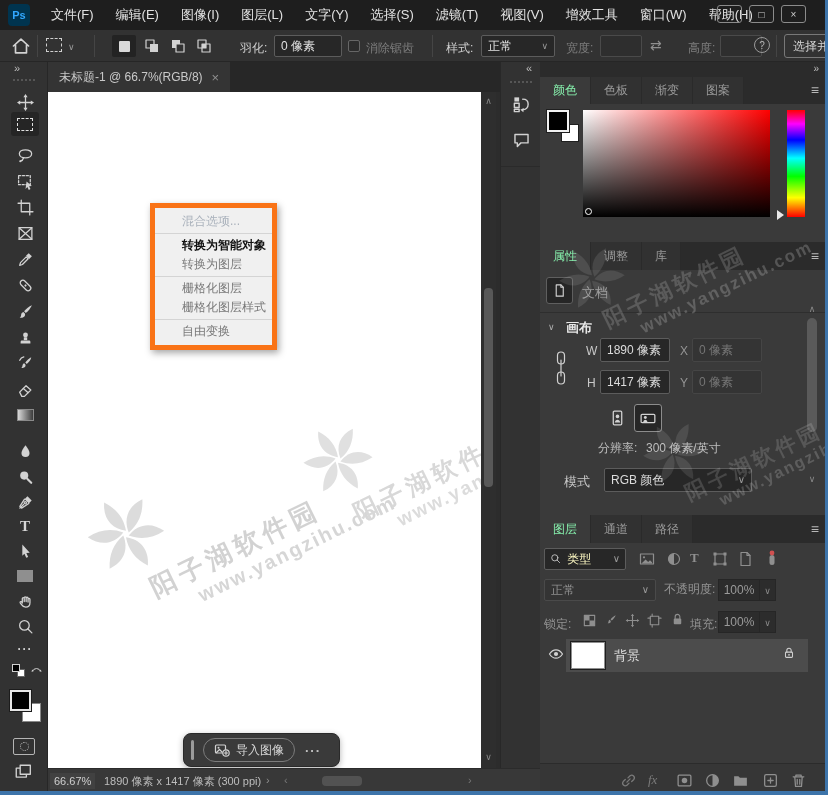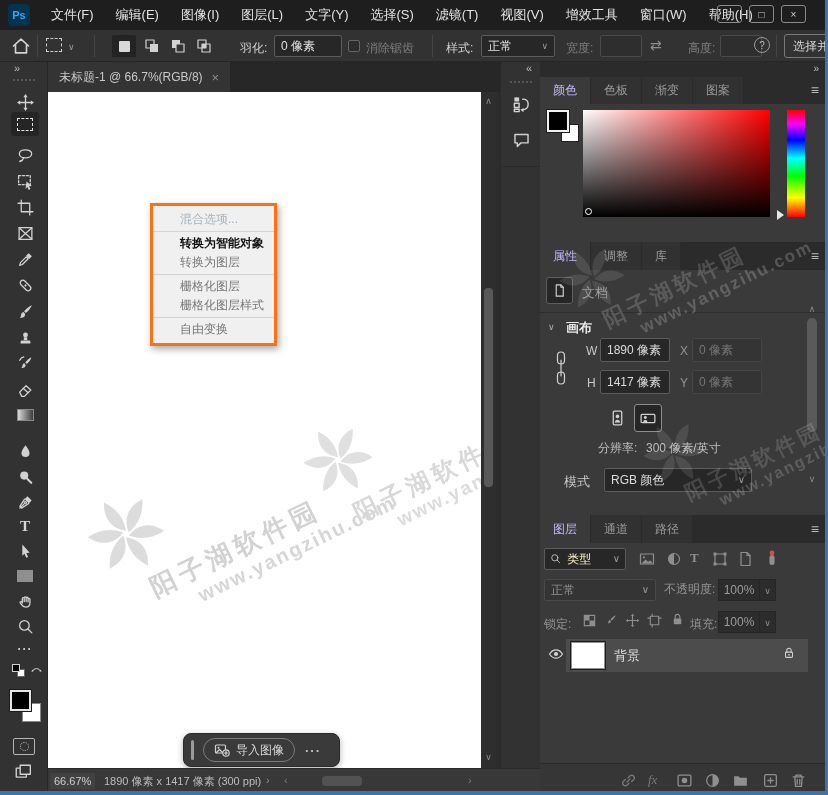--- a/index.html
+++ b/index.html
@@ -40,42 +40,42 @@
 .docwin{position:absolute;left:48px;top:62px;width:452px;height:706px;background:#2c2c2c}
 .tabbar{position:absolute;left:0;top:0;width:452px;height:30px;background:#272727}
 .doc-tab{position:absolute;left:0;top:0;height:30px;background:#343434;color:#c9c9c9;font-size:12px;display:flex;align-items:center;gap:9px;padding:0 11px;white-space:nowrap}
 .doc-tab .tclose{color:#8f8f8f;font-size:13px}
 .canvas{position:absolute;left:0;top:30px;width:433px;height:676px;background:#ffffff;overflow:hidden}
 .vscroll{position:absolute;left:433px;top:30px;width:15px;height:676px;background:#2e2e2e}
 .vthumb{position:absolute;left:3px;top:196px;width:9px;height:199px;background:#585858;border-radius:4px}
 .scroll-arrow{color:#8a8a8a;font-size:9px;text-align:center;width:100%;position:absolute}
 
 
-.ctxmenu{position:absolute;left:102px;top:111px;width:127px;background:#f0f0f0;border:3px solid #f97316;box-shadow:2px 3px 7px rgba(0,0,0,.35);padding:2px 0;font-size:12px}
+.ctxmenu{position:absolute;left:102px;top:111px;width:127px;background:#f0f0f0;border:5px solid #f97316;box-shadow:2px 3px 7px rgba(0,0,0,.35);padding:2px 0;font-size:12px}
 .cgroup{padding:2px 0;border-bottom:1px solid #d4d4d4}
 .cgroup:last-child{border-bottom:none}
 .mi{height:19px;line-height:19px;padding-left:27px;color:#787878;white-space:nowrap}
 .mi.enabled{color:#121212;font-weight:bold}
 .mi.disabled{color:#a9b1bb}
 
 
 .taskbar{position:absolute;left:135px;top:641px;width:157px;height:34px;background:#3a3a3a;border:1px solid #2a2a2a;border-radius:8px;box-shadow:0 2px 6px rgba(0,0,0,.3);display:flex;align-items:center}
 .tb-handle{width:3px;height:20px;background:#9a9a9a;border-radius:2px;margin:0 9px 0 7px}
 .import-btn{height:24px;border:1px solid #7c7c7c;border-radius:12px;display:flex;align-items:center;gap:6px;padding:0 10px;color:#d8d8d8;font-size:12px;white-space:nowrap}
 .tb-more{color:#c0c0c0;font-size:13px;letter-spacing:1px;margin-left:10px;font-weight:bold}
 
 
 .strip{position:absolute;left:500px;top:62px;width:40px;height:730px;background:#323232;border-left:1px solid #282828}
 .strip-btn{position:absolute;left:8px;width:24px;height:24px;display:flex;align-items:center;justify-content:center}
 
 
 .panel{position:absolute;background:#3a3a3a}
 .ptabbar{position:absolute;left:0;top:0;right:0;height:28px;background:#2b2b2b;display:flex}
 .ptab{padding:0 13px;line-height:28px;font-size:12px;color:#9a9a9a;background:#313131;border-right:1px solid #2a2a2a;white-space:nowrap}
-.ptab.active{background:#3a3a3a;color:#c4b5fd}
+.ptab.active{background:#3a3a3a;color:#86efac}
 .phamb{position:absolute;right:9px;top:6px;color:#b8b8b8;font-size:14px}
 .field{position:absolute;background:#272727;border:1px solid #5c5c5c;border-radius:2px;color:#dcdcdc;font-size:12px;line-height:22px;padding:0 6px;height:24px;white-space:nowrap}
 .field.disabled{background:#343434;border-color:#454545;color:#757575}
 .ddchev{float:right;color:#9a9a9a;font-size:10px}
 .plabel{position:absolute;font-size:12px;color:#c9c9c9;white-space:nowrap}
 .plabel.dimtx{color:#949494}
 .valbox{position:absolute;height:22px;background:#2c2c2c;border:1px solid #262626;color:#9a9a9a;font-size:12px;line-height:20px;text-align:center}
 .chevseg{position:absolute;height:22px;width:16px;color:#8a8a8a;font-size:9px;line-height:22px;text-align:center;background:#2c2c2c;border:1px solid #262626;border-left:none}
 
 

